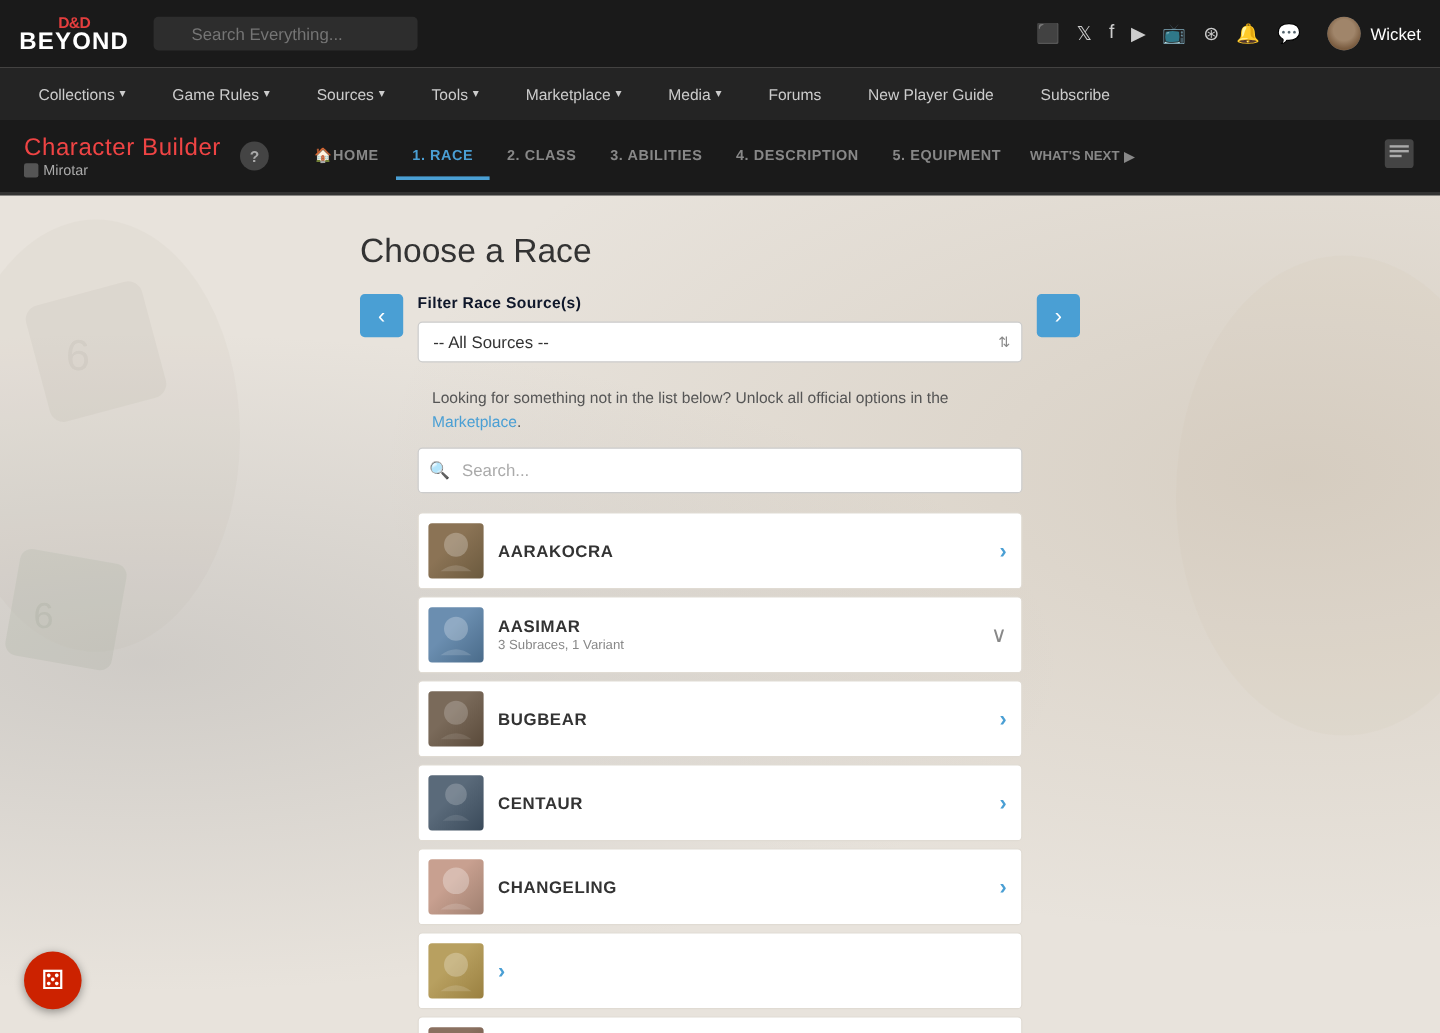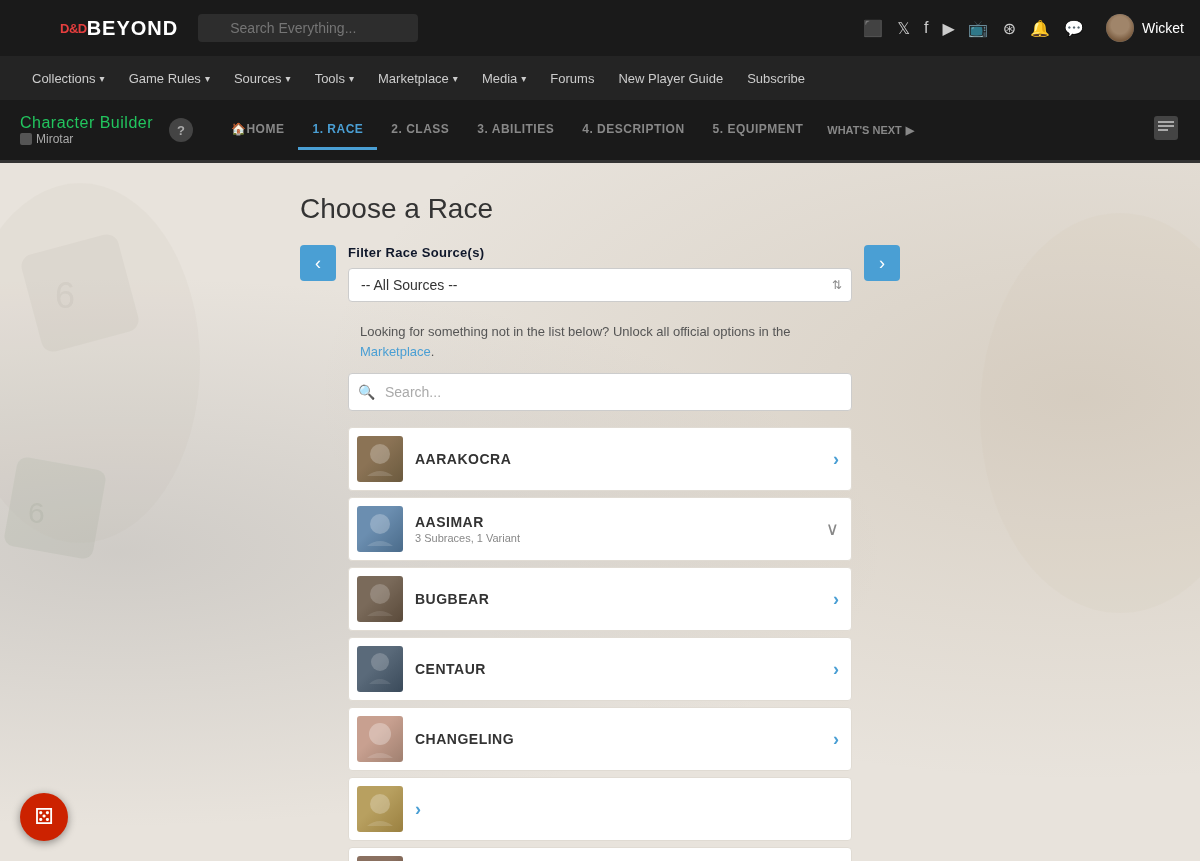--- a/index.html
+++ b/index.html
@@ -94,21 +94,21 @@
       font-size: 14px;
     }
 
     
     .sub-nav {
       background: #242424;
       height: 44px;
       display: flex;
       align-items: center;
       padding: 0 20px;
-      gap: 0;
+      gap: 15px;
     }
     .sub-nav-item {
       color: #ccc;
       font-size: 13px;
       padding: 0 12px;
       height: 44px;
       display: flex;
       align-items: center;
       cursor: pointer;
       gap: 4px;
@@ -121,22 +121,22 @@
       display: flex;
       align-items: center;
       gap: 16px;
       border-bottom: 3px solid #333;
     }
     .builder-title-area {
       display: flex;
       flex-direction: column;
     }
     .builder-title {
-      color: #22c55e;
-      font-size: 16px;
+      color: #ef4444;
+      font-size: 20px;
       font-weight: 300;
       letter-spacing: 0.5px;
     }
     .builder-subtitle {
       color: #aaa;
       font-size: 12px;
       display: flex;
       align-items: center;
       gap: 4px;
     }
@@ -396,21 +396,21 @@
       display: flex;
       align-items: flex-start;
       gap: 0;
     }
   </style>
 </head>
 <body>
 
 <nav class="top-nav">
   <div class="logo-area">
-    <div style="display:flex;flex-direction:row;align-items:center;line-height:1;margin-left:44px;">
+    <div style="display:flex;flex-direction:column;align-items:center;line-height:1;">
       <span class="logo-dnd">D&amp;D</span>
       <span class="logo-beyond">BEYOND</span>
     </div>
   </div>
   <div class="search-wrapper">
     <span class="search-icon-nav">🔍</span>
     <input class="search-bar" type="text" placeholder="Search Everything..." style="">
   </div>
   <div class="nav-icons">
     <span class="nav-icon">⬛</span>

